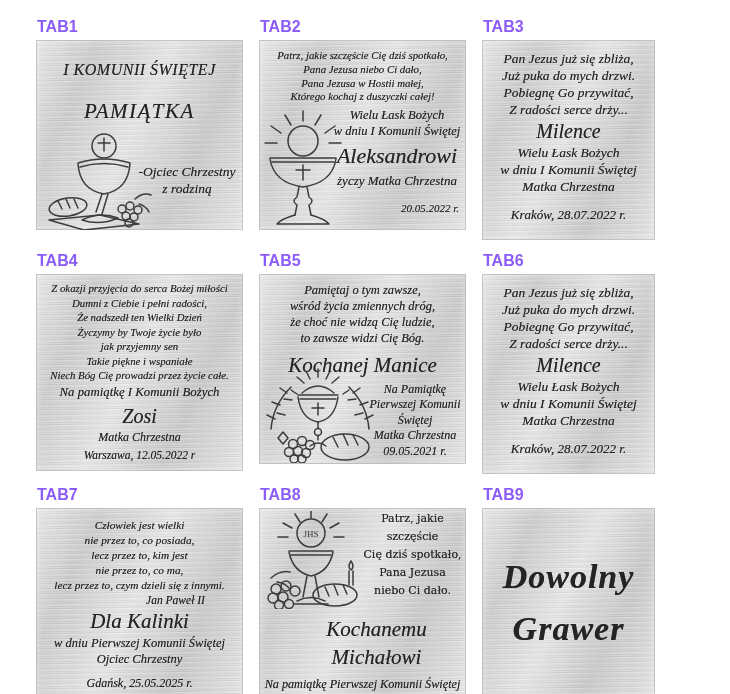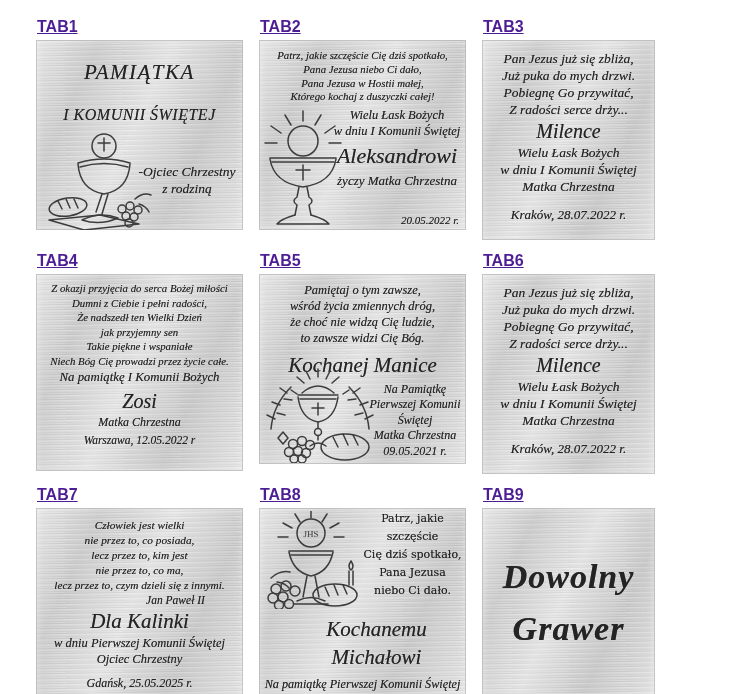--- a/index.html
+++ b/index.html
@@ -1,20 +1,20 @@
 <!DOCTYPE html>
 <html><head>
 <meta charset="utf-8">
 <style>
   html,body{margin:0;padding:0;background:#ffffff;}
   .board{position:relative;width:730px;height:694px;box-sizing:border-box;
          padding:18px 0 0 36px;background:#ffffff;overflow:hidden;
          font-family:"Liberation Sans",sans-serif;}
   .cells{display:grid;grid-template-columns:207px 207px 219px;column-gap:16px;row-gap:12px;}
-  .tab-label{color:#4c1d95;font:bold 16px/18px "Liberation Sans",sans-serif;margin:0 0 4px 1px;text-decoration:underline;}
+  .tab-label{color:#8b5cf6;font:bold 16px/18px "Liberation Sans",sans-serif;margin:0 0 4px 1px;}
   .plate{position:relative;width:207px;height:190px;overflow:hidden;
     background:
       linear-gradient(115deg, rgba(255,255,255,.33) 0%, rgba(110,110,110,.10) 22%,
         rgba(255,255,255,.30) 47%, rgba(105,105,105,.12) 72%, rgba(255,255,255,.28) 100%),
       repeating-linear-gradient(179deg, #d8d8d8 0px, #cbcbcb 1px, #e5e5e5 2px, #d1d1d1 4px, #e0e0e0 5px);
     box-shadow: inset 0 0 0 1px rgba(168,168,168,.55), inset 0 0 10px rgba(255,255,255,.5);}
   .plate.wide{width:173px;}
   .eng{font-family:"Liberation Serif",serif;font-style:italic;color:#242424;
        text-shadow:0 0 .6px rgba(60,60,60,.65);}
   svg.lineart{stroke:#3c3c3c;stroke-width:1.5;fill:none;stroke-linecap:round;stroke-linejoin:round;}
@@ -25,21 +25,21 @@
   .p1-icon{position:absolute;left:6px;bottom:0;}
   .p1-ded{position:absolute;right:3px;bottom:33px;width:106px;text-align:center;
           font-size:13.5px;line-height:17px;}
   
   .p2-quote{padding-top:9px;font-size:10.8px;line-height:13.8px;text-align:center;}
   .p2-icon{position:absolute;left:3px;bottom:2px;}
   .p2-right{position:absolute;left:72px;right:3px;top:68px;text-align:center;}
   .p2-wish{font-size:12.5px;line-height:15.5px;}
   .p2-name{font-size:22px;line-height:30px;margin-top:2px;}
   .p2-from{font-size:13px;margin-top:2px;}
-  .p2-date{position:absolute;right:7px;bottom:4px;font-size:11px;}
+  .p2-date{position:absolute;right:7px;bottom:16px;font-size:11px;}
   
   .p3{padding-top:10px;text-align:center;}
   .p3 .q{font-size:13.5px;line-height:17px;}
   .p3-name{font-size:20px;line-height:26px;}
   .p3-date{margin-top:12px;font-size:13px;}
   
   .p4{padding-top:7px;text-align:center;}
   .p4 .q{font-size:10.8px;line-height:14.5px;}
   .p4-occ{font-size:12.8px;line-height:18px;}
   .p4-name{font-size:20px;line-height:28px;margin-top:1px;}
@@ -71,22 +71,22 @@
 </style>
 </head>
 <body>
 
 <div class="board">
   <div class="cells">
 
     <div>
       <div class="tab-label">TAB1</div>
       <div class="plate">
+        <div class="eng p1-sub">I KOMUNII ŚWIĘTEJ</div>
         <div class="eng p1-title">PAMIĄTKA</div>
-        <div class="eng p1-sub">I KOMUNII ŚWIĘTEJ</div>
         <svg class="lineart p1-icon" width="110" height="100" viewBox="0 0 110 100">
           <circle cx="62" cy="16" r="12"></circle>
           <path d="M62 8 V21 M56 13 H68"></path>
           <path d="M36 33 Q62 25 88 33"></path>
           <path d="M38 37 Q62 30 86 37"></path>
           <path d="M36 34 Q38 60 62 64 Q86 60 88 34"></path>
           <path d="M60 64 L54 82"></path>
           <path d="M66 64 L60 84"></path>
           <path d="M40 90 Q58 81 76 88 Q58 96 40 90 Z"></path>
           <ellipse cx="26" cy="77" rx="19" ry="9" transform="rotate(-8 26 77)"></ellipse>
@@ -151,20 +151,21 @@
         <div class="eng p3-date">Kraków, 28.07.2022 r.</div>
       </div>
     </div>
 
     <div>
       <div class="tab-label">TAB4</div>
       <div class="plate p4">
         <div class="eng q">Z okazji przyjęcia do serca Bożej miłości</div>
         <div class="eng q">Dumni z Ciebie i pełni radości,</div>
         <div class="eng q">Że nadszedł ten Wielki Dzień</div>
+        <div class="eng q">Życzymy by Twoje życie było</div>
         <div class="eng q">jak przyjemny sen</div>
         <div class="eng q">Takie piękne i wspaniałe</div>
         <div class="eng q">Niech Bóg Cię prowadzi przez życie całe.</div>
         <div class="eng p4-occ">Na pamiątkę I Komunii Bożych</div>
         <div class="eng p4-name">Zosi</div>
         <div class="eng p4-from">Matka Chrzestna</div>
         <div class="eng p4-date">Warszawa, 12.05.2022 r</div>
       </div>
     </div>
 

